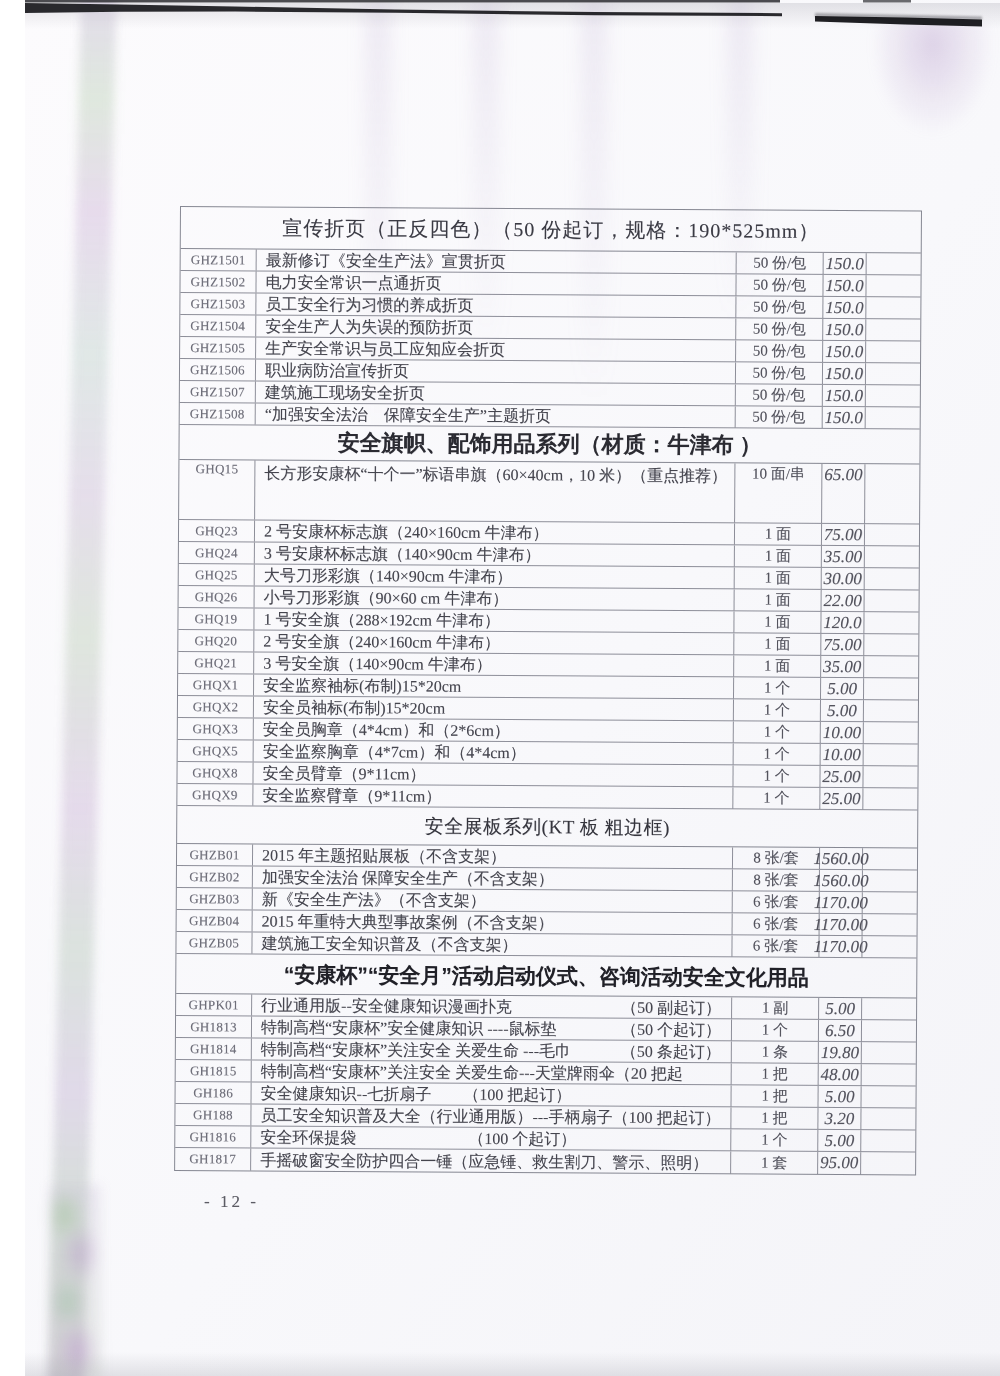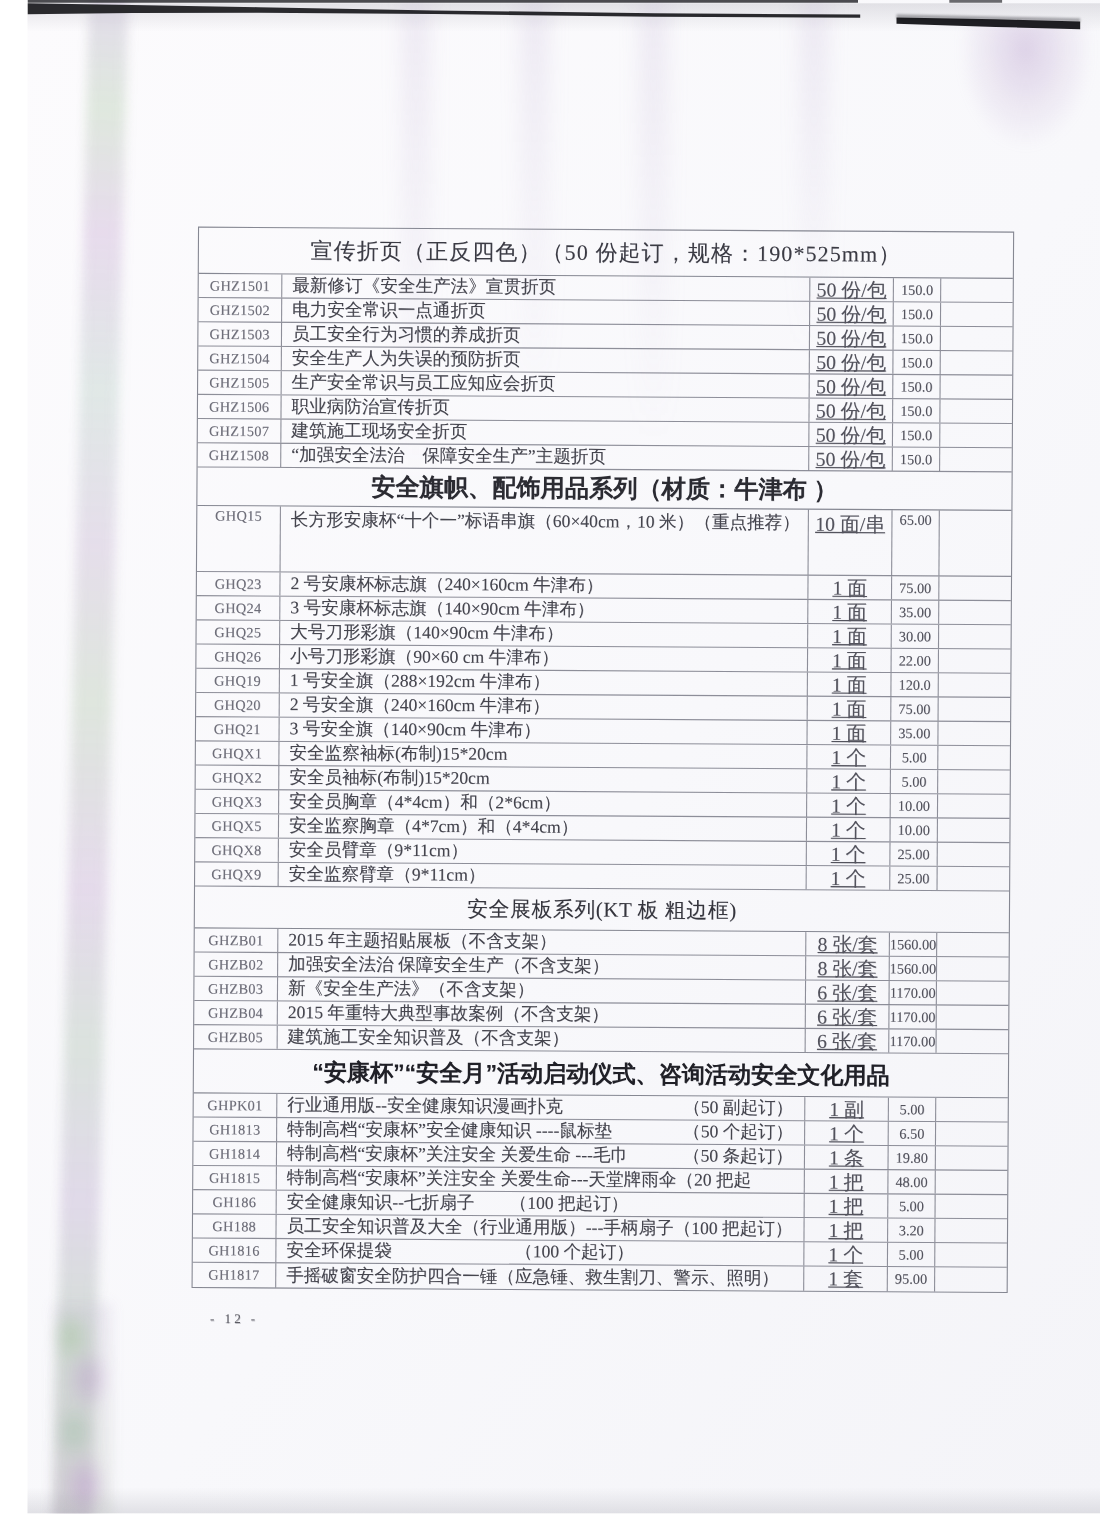--- a/index.html
+++ b/index.html
@@ -71,30 +71,30 @@
   .sec-title.s2{height:35px;font-size:22px;font-weight:700;font-family:"Liberation Sans","DejaVu Sans",sans-serif;color:#2b2b32;}
   .sec-title.s3{height:38px;font-size:19px;color:#35353d;letter-spacing:.5px;}
   .sec-title.s4{height:40px;font-size:21px;font-weight:700;font-family:"Liberation Sans","DejaVu Sans",sans-serif;color:#202027;}
   .row{display:flex;height:22px;box-sizing:border-box;border-bottom:1px solid rgba(105,107,120,.75);}
   .row.tall{height:60px;}
   .section:last-child .row:last-child{border-bottom:none;}
   .cell{border-right:1px solid rgba(105,107,120,.75);box-sizing:border-box;display:flex;align-items:center;overflow:visible;}
   .cell:last-child{border-right:none;}
   .c-code{width:76px;justify-content:center;font-size:13px;color:#6e6e79;letter-spacing:.3px;}
   .c-desc{width:480px;padding:0 6px 0 9px;font-size:16px;line-height:19px;color:#45454e;}
-  .c-qty{width:76px;justify-content:center;font-size:18px;color:#53535d;white-space:nowrap;text-decoration:underline;}
-  .c-price{width:43px;justify-content:center;font-size:13px;color:#53535d;}
+  .c-qty{width:87px;justify-content:center;font-size:15px;color:#53535d;white-space:nowrap;}
+  .c-price{width:43px;justify-content:center;font-size:17px;color:#53535d;font-style:italic;}
   .c-blank{flex:1;}
   .row.tall .cell{align-items:flex-start;padding-top:1px;}
   .row.tall .c-desc{padding-top:3px;}
   .desc-right{margin-left:auto;padding-right:4px;white-space:nowrap;}
   
   .page-number{
-    position:absolute;left:166px;top:1192px;
-    font-size:12px;letter-spacing:3px;color:#5c5c64;
+    position:absolute;left:179px;top:1192px;
+    font-size:17px;letter-spacing:3px;color:#5c5c64;
     text-shadow:.3px .3px .4px rgba(70,70,85,.3);
   }
 </style>
 </head>
 <body>
 
 <div class="page">
 
   <div class="top-haze"></div>
   <div class="faint-streak fs1"></div>

